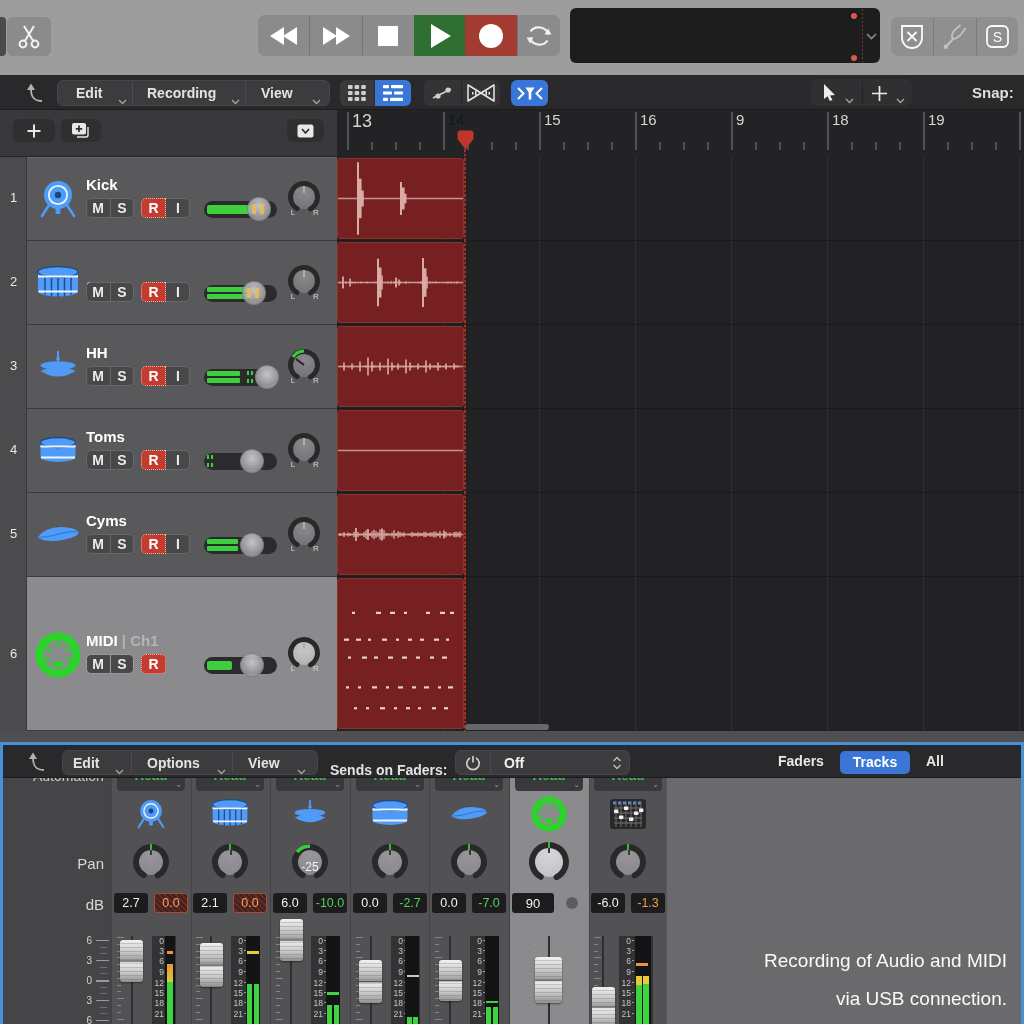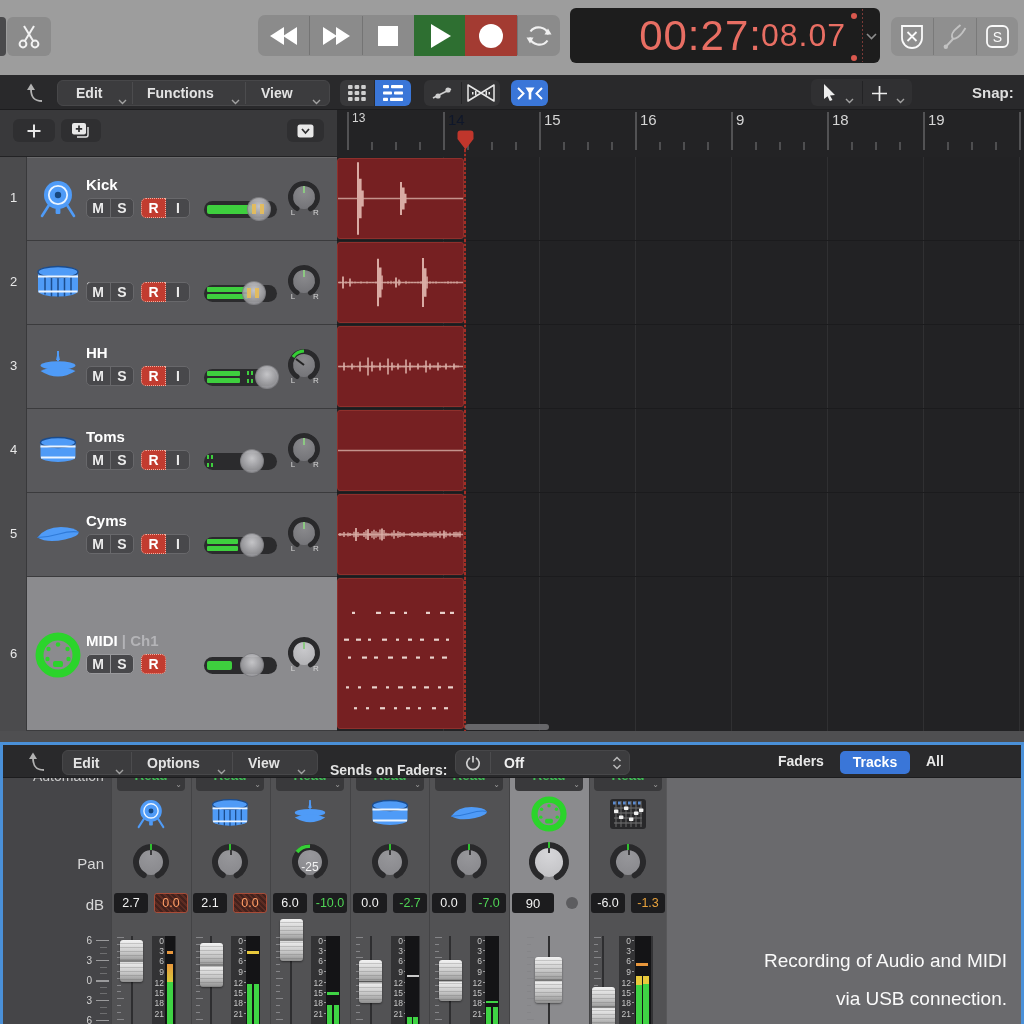--- a/index.html
+++ b/index.html
@@ -61,25 +61,20 @@
       <svg width="30" height="28" viewBox="0 0 30 28">
         <g stroke="#f0f0f0" stroke-width="2.1" fill="none">
 <path d="M6.5 9.5 A 9.5 8.5 0 0 1 24 12.5"></path>
           <path d="M23.5 18.5 A 9.5 8.5 0 0 1 6 15.5"></path>
         </g>
 <path d="M20.5 12.5 L27.5 12.5 L24 6.5 Z" fill="#f0f0f0"></path>
 <path d="M9.5 15.5 L2.5 15.5 L6 21.5 Z" fill="#f0f0f0"></path>
       </svg>
     </div>
 <div class="abs" style="left:570px;top:8px;width:310px;height:55px;background:#1d1d1d;border-radius:6px;"></div>
-<div class="abs" style="left:570px;top:8px;width:276px;height:55px;display:flex;align-items:center;justify-content:flex-end;color:#e86e63;">
-      <span style="font-size:42px;letter-spacing:1px;">00:27</span>
-      <span style="font-size:42px;">:</span>
-      <span style="font-size:32px;letter-spacing:1px;">08.07</span>
-    </div>
 <div class="abs" style="left:851px;top:13px;width:6px;height:6px;background:#d9584e;border-radius:50%;"></div>
 <div class="abs" style="left:851px;top:55px;width:6px;height:6px;background:#d9584e;border-radius:50%;"></div>
 <div class="abs" style="left:862px;top:9px;width:1px;height:53px;background:repeating-linear-gradient(#7a3a36 0 2px,#1d1d1d 2px 4px);"></div>
 <div class="abs ctr" style="left:864px;top:32px;width:14px;height:8px;">
       <svg width="11" height="7" viewBox="0 0 11 7">
         <path d="M1 1 L5.5 5.5 L10 1" stroke="#8d8d8d" stroke-width="1.6" fill="none"></path>
       </svg>
     </div>
 <div class="abs" style="left:891px;top:17px;width:127px;height:39px;background:#8f8f8f;border-radius:7px;"></div>
 <div class="abs" style="left:933px;top:18px;width:1px;height:37px;background:#7a7a7a;"></div>
@@ -116,21 +111,21 @@
         </g>
 <path d="M7 1.5 L3 8 L11 8 Z" fill="#b2b2b2"></path>
       </svg>
     </div>
 <div class="abs" style="left:57px;top:80px;width:273px;height:26px;background:#3c3c3e;border-radius:6px;border:1px solid #474749;"></div>
 <div class="abs" style="left:76px;top:85px;color:#e3e3e3;font-size:14px;font-weight:bold;">Edit</div>
 <div class="abs" style="left:118px;top:91px;"><svg width="9" height="6" viewBox="0 0 9 6">
         <path d="M1 1 L4.5 4.5 L8 1" stroke="#a2a2a2" stroke-width="1.4" fill="none"></path>
       </svg></div>
 <div class="abs" style="left:132px;top:82px;width:1px;height:22px;background:#4c4c4e;"></div>
-<div class="abs" style="left:147px;top:85px;color:#e3e3e3;font-size:14px;font-weight:bold;">Functions</div>
+<div class="abs" style="left:147px;top:85px;color:#e3e3e3;font-size:14px;font-weight:bold;">Recording</div>
 <div class="abs" style="left:231px;top:91px;"><svg width="9" height="6" viewBox="0 0 9 6">
         <path d="M1 1 L4.5 4.5 L8 1" stroke="#a2a2a2" stroke-width="1.4" fill="none"></path>
       </svg></div>
 <div class="abs" style="left:245px;top:82px;width:1px;height:22px;background:#4c4c4e;"></div>
 <div class="abs" style="left:261px;top:85px;color:#e3e3e3;font-size:14px;font-weight:bold;">View</div>
 <div class="abs" style="left:312px;top:91px;"><svg width="9" height="6" viewBox="0 0 9 6">
         <path d="M1 1 L4.5 4.5 L8 1" stroke="#a2a2a2" stroke-width="1.4" fill="none"></path>
       </svg></div>
 <div class="abs ctr" style="left:340px;top:80px;width:34px;height:26px;background:#39393b;border-radius:6px 0 0 6px;">
       <svg width="18" height="16" viewBox="0 0 18 16">
@@ -249,21 +244,21 @@
     <div class="abs" style="left:803px;top:142px;width:1.5px;height:8px;background:#4e4e50;"></div>
     <div class="abs" style="left:827px;top:112px;width:1.5px;height:38px;background:#525254;"></div>
     <div class="abs" style="left:851px;top:142px;width:1.5px;height:8px;background:#4e4e50;"></div>
     <div class="abs" style="left:875px;top:142px;width:1.5px;height:8px;background:#4e4e50;"></div>
     <div class="abs" style="left:899px;top:142px;width:1.5px;height:8px;background:#4e4e50;"></div>
     <div class="abs" style="left:923px;top:112px;width:1.5px;height:38px;background:#525254;"></div>
     <div class="abs" style="left:947px;top:142px;width:1.5px;height:8px;background:#4e4e50;"></div>
     <div class="abs" style="left:971px;top:142px;width:1.5px;height:8px;background:#4e4e50;"></div>
     <div class="abs" style="left:995px;top:142px;width:1.5px;height:8px;background:#4e4e50;"></div>
     <div class="abs" style="left:1019px;top:112px;width:1.5px;height:38px;background:#525254;"></div>
-<div class="abs" style="left:352px;top:111px;color:#d5d5d5;font-size:12px;">13</div>
+<div class="abs" style="left:352px;top:111px;color:#d5d5d5;font-size:18px;">13</div>
 <div class="abs" style="left:448px;top:111px;color:#0f172a;font-size:15px;">14</div>
 <div class="abs" style="left:544px;top:111px;color:#d5d5d5;font-size:15px;">15</div>
 <div class="abs" style="left:640px;top:111px;color:#d5d5d5;font-size:15px;">16</div>
 <div class="abs" style="left:736px;top:111px;color:#d5d5d5;font-size:15px;">9</div>
 <div class="abs" style="left:832px;top:111px;color:#d5d5d5;font-size:15px;">18</div>
 <div class="abs" style="left:928px;top:111px;color:#d5d5d5;font-size:15px;">19</div>
 <div class="abs" style="left:337px;top:157px;width:687px;height:574px;background:#222224;"></div>
 <div class="abs" style="left:443px;top:157px;width:1px;height:574px;background:#303032;"></div>
     <div class="abs" style="left:539px;top:157px;width:1px;height:574px;background:#303032;"></div>
     <div class="abs" style="left:635px;top:157px;width:1px;height:574px;background:#303032;"></div>

